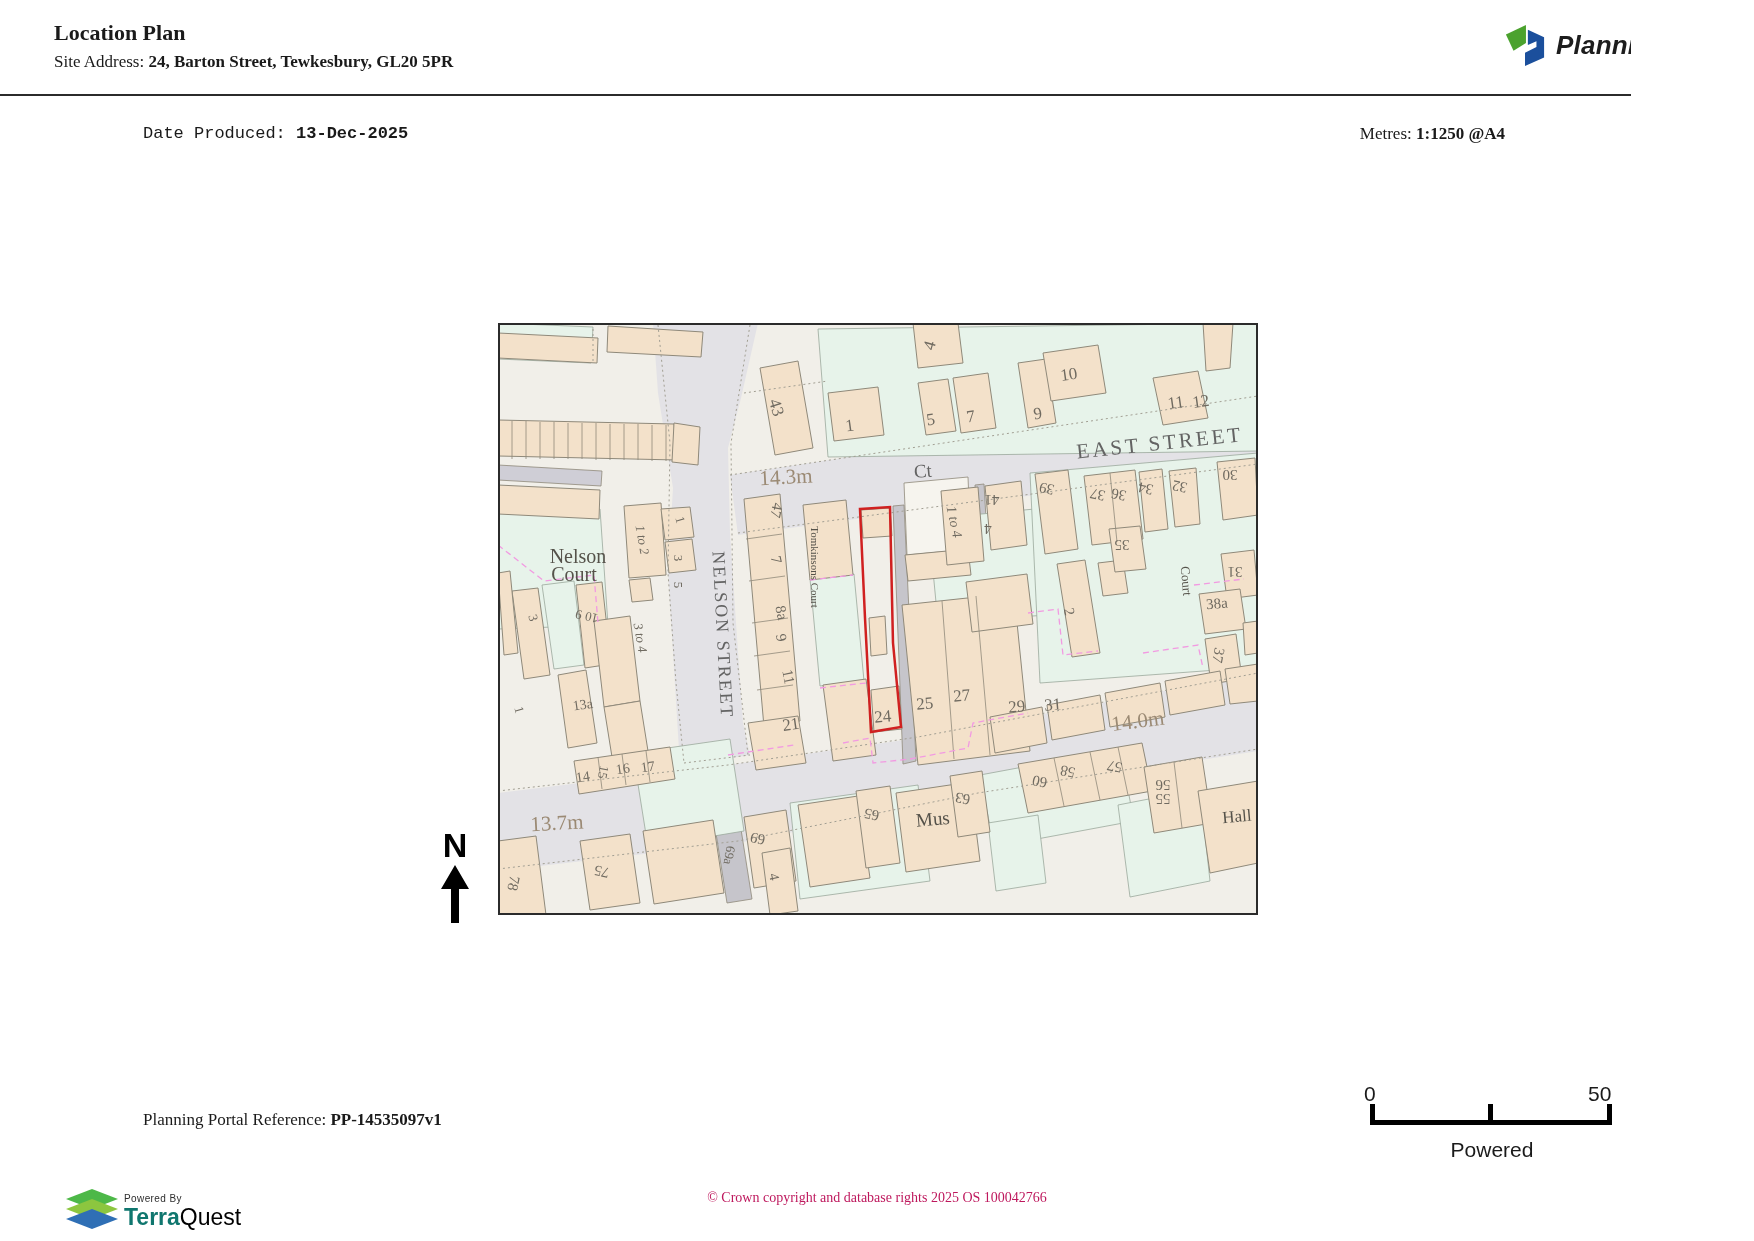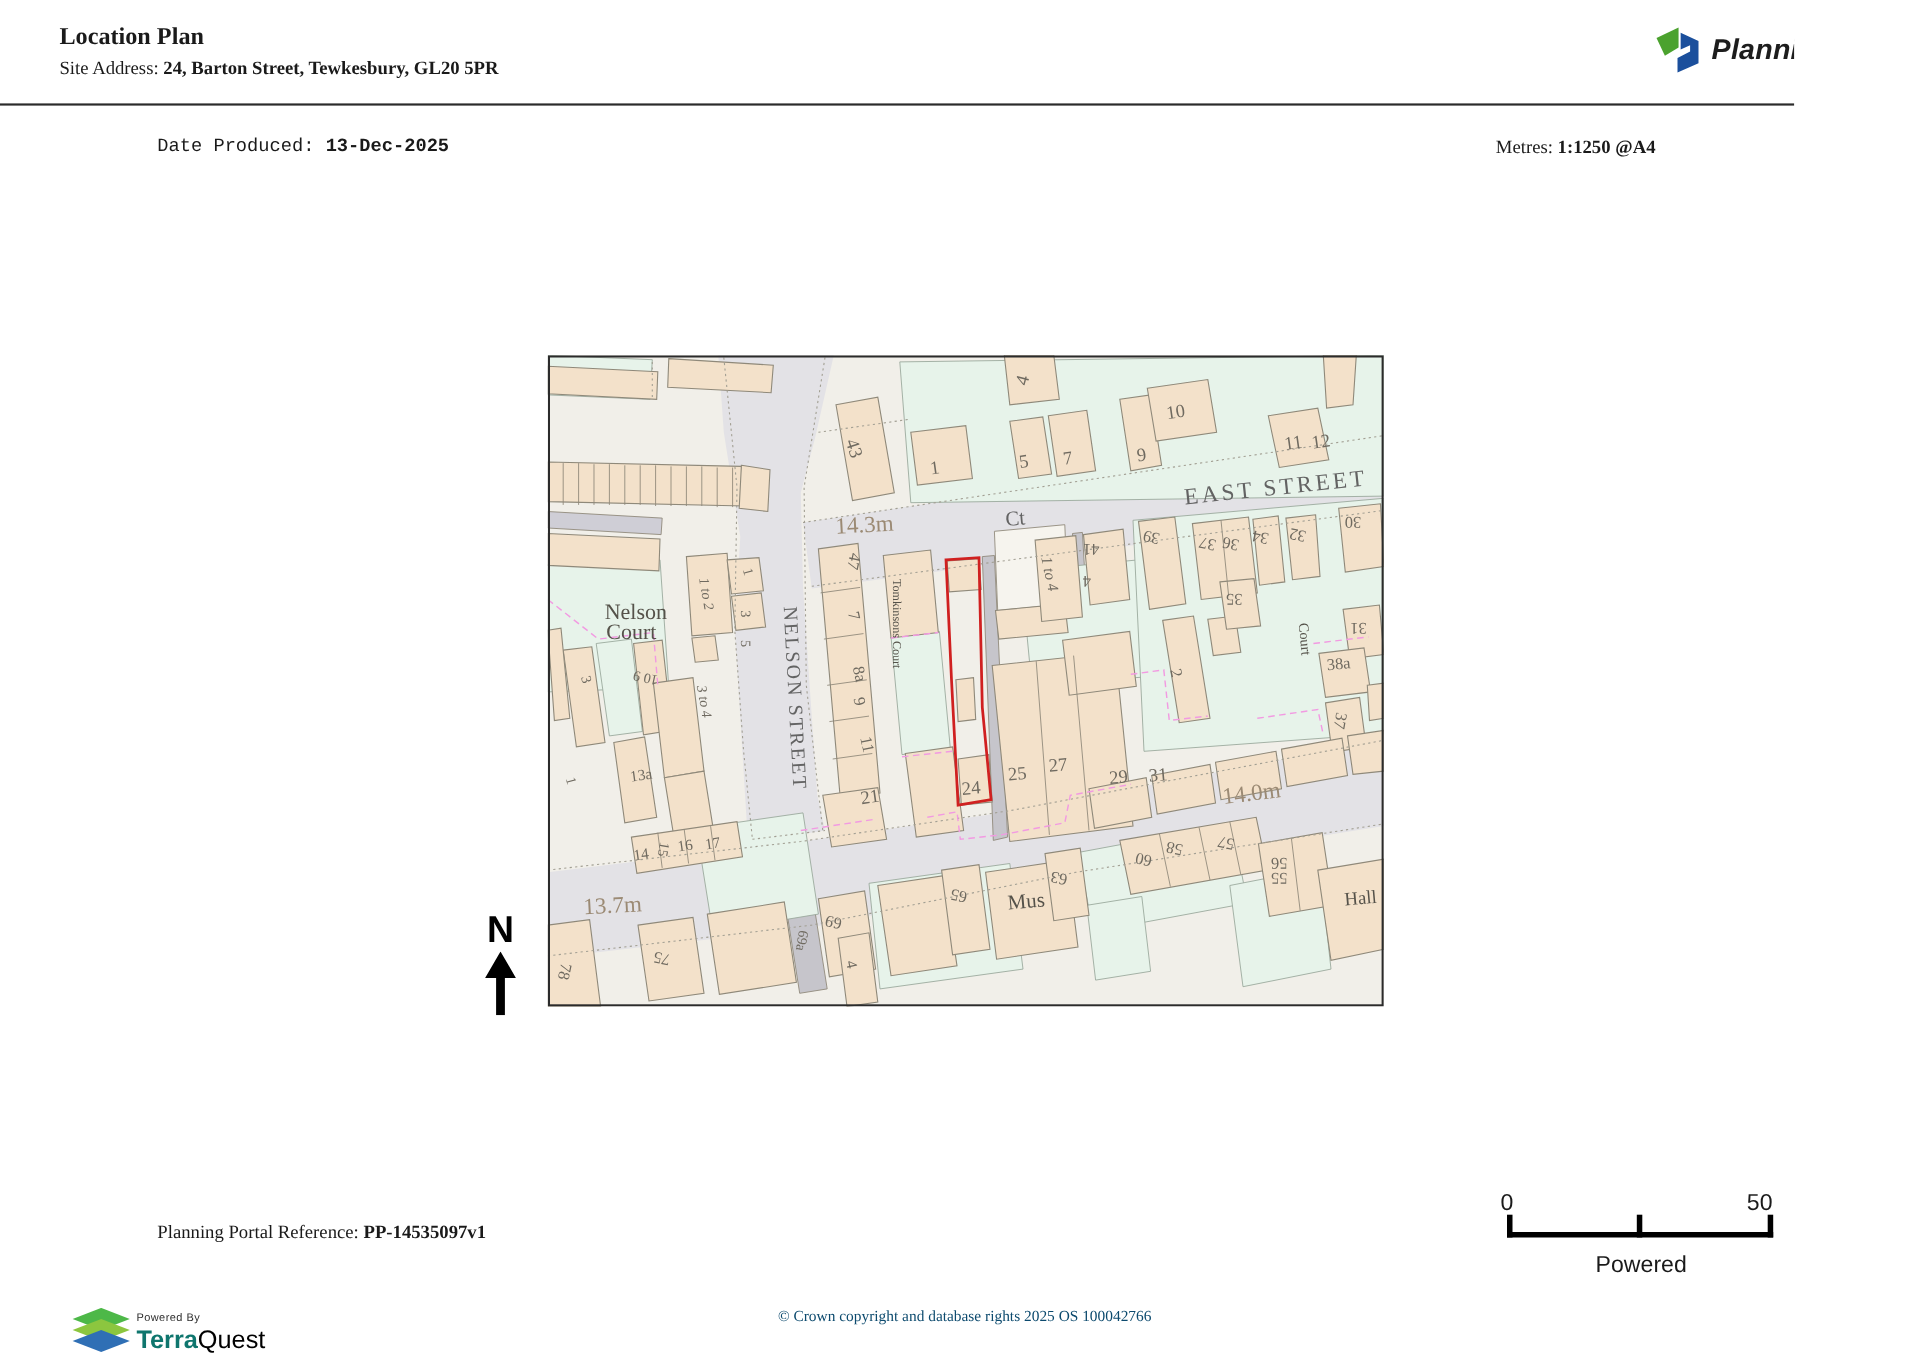--- a/index.html
+++ b/index.html
@@ -29,21 +29,21 @@
   #sb-fifty{left:1588px;top:1082px;font-family:"Liberation Sans",sans-serif;font-size:21px;}
   #sb-metres{left:1392px;top:1138px;width:200px;text-align:center;font-family:"Liberation Sans",sans-serif;font-size:21px;}
   
   #refline{left:143px;top:1110px;font-size:17px;}
   #tq{left:64px;top:1160px;display:flex;align-items:center;gap:4px;margin-top:29px;}
   #tq-text{font-family:"Liberation Sans",sans-serif;line-height:1;}
   #tq-powered{font-size:10px;color:#2e2e2e;letter-spacing:0.4px;margin-bottom:2px;}
   #tq-brand{font-size:23px;}
   #tq-brand .b{font-weight:bold;color:#0f766e;}
   #tq-brand .l{font-weight:normal;color:#000000;}
-  #copyright{left:0;top:1190px;width:1754px;text-align:center;font-size:14px;color:#0c4a6e;}
+  #copyright{left:0;top:1190px;width:1754px;text-align:center;font-size:14px;color:#be185d;}
 </style>
 </head>
 <body>
 
 <div id="page">
 
   <div class="abs" id="title">Location Plan</div>
   <div class="abs" id="siteline"><span>Site Address: </span><b>24, Barton Street, Tewkesbury, GL20 5PR</b></div>
 
   <div class="abs" id="pp-logo">

